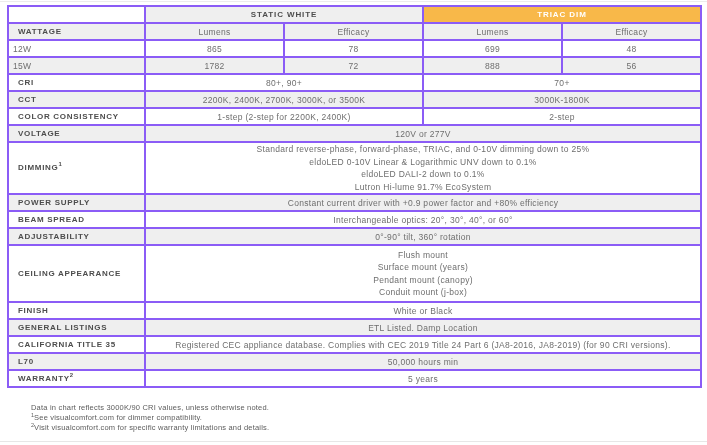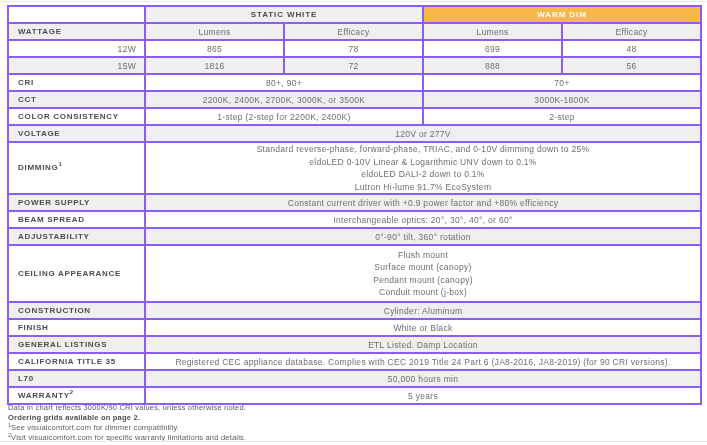--- a/index.html
+++ b/index.html
@@ -25,41 +25,41 @@
     height:15px; padding:0 4px; line-height:10px;
     overflow:hidden; white-space:nowrap;
   }
   tr.g td { background:#efefef; }
   tr.w td { background:#ffffff; }
 
   td.label {
     text-align:left; font-weight:bold; font-size:8px; color:#4d4d4d;
     letter-spacing:0.7px; padding-left:9px;
   }
-  td.num-label { text-align:right; padding-right:8px; }
+  td.num-label { text-align:left; padding-right:8px; }
 
   td.empty-corner { background:#ffffff; }
   td.head {
     font-weight:bold; font-size:8px; letter-spacing:0.9px; color:#4d4d4d;
     background:#efefef;
   }
   td.head-orange { background:#f8b849 !important; color:#ffffff; }
 
   td.tall-48 { height:49px; }
   td.tall-56 { height:55px; }
   td.multiline { white-space:normal; }
   td.multiline div { line-height:12.5px; }
 
   sup { font-size:6px; letter-spacing:0; vertical-align:super; line-height:0; }
 
   .footnotes {
     position:absolute; left:8px; top:403px; width:690px;
     font-size:7.5px; color:#5c5c5c; letter-spacing:0.2px; line-height:10px;
   }
-  .footnotes .line { height:10px; }
+  .footnotes .line { height:10px;margin-left:23px; }
   .footnotes .bold { font-weight:bold; color:#4d4d4d; }
   .footnotes sup { font-size:5.5px; }
 </style>
 </head>
 <body>
 
 <div class="top-hairline"></div>
 
 <table class="spec">
   <colgroup>
@@ -67,42 +67,42 @@
       <col class="c-val">
       <col class="c-val">
       <col class="c-val">
       <col class="c-val">
   </colgroup>
   <tbody>
 
     <tr>
       <td class="empty-corner"></td>
       <td class="head" colspan="2">STATIC WHITE</td>
-      <td class="head head-orange" colspan="2">WARM DIM</td>
+      <td class="head head-orange" colspan="2">TRIAC DIM</td>
     </tr>
 
     <tr class="g">
       <td class="label">WATTAGE</td>
       <td>Lumens</td>
       <td>Efficacy</td>
       <td>Lumens</td>
       <td>Efficacy</td>
     </tr>
 
     <tr class="w">
       <td class="num-label">12W</td>
       <td>865</td>
       <td>78</td>
       <td>699</td>
       <td>48</td>
     </tr>
 
     <tr class="g">
       <td class="num-label">15W</td>
-      <td>1816</td>
+      <td>1782</td>
       <td>72</td>
       <td>888</td>
       <td>56</td>
     </tr>
 
     <tr class="w">
       <td class="label">CRI</td>
       <td colspan="2">80+, 90+</td>
       <td colspan="2">70+</td>
     </tr>
@@ -146,30 +146,26 @@
 
     <tr class="g">
       <td class="label">ADJUSTABILITY</td>
       <td colspan="4">0°-90° tilt, 360° rotation</td>
     </tr>
 
     <tr class="w">
       <td class="label tall-56">CEILING APPEARANCE</td>
       <td colspan="4" class="multiline tall-56">
         <div>Flush mount</div>
-        <div>Surface mount (canopy)</div>
+        <div>Surface mount (years)</div>
         <div>Pendant mount (canopy)</div>
         <div>Conduit mount (j-box)</div>
       </td>
     </tr>
 
-    <tr class="g">
-      <td class="label">CONSTRUCTION</td>
-      <td colspan="4">Cylinder: Aluminum</td>
-    </tr>
 
     <tr class="w">
       <td class="label">FINISH</td>
       <td colspan="4">White or Black</td>
     </tr>
 
     <tr class="g">
       <td class="label">GENERAL LISTINGS</td>
       <td colspan="4">ETL Listed. Damp Location</td>
     </tr>
@@ -187,18 +183,17 @@
     <tr class="w">
       <td class="label"><span>WARRANTY</span><sup>2</sup></td>
       <td colspan="4">5 years</td>
     </tr>
 
   </tbody>
 </table>
 
 <div class="footnotes">
   <div class="line">Data in chart reflects 3000K/90 CRI values, unless otherwise noted.</div>
-  <div class="line bold">Ordering grids available on page 2.</div>
   <div class="line"><sup>1</sup><span>See visualcomfort.com for dimmer compatibility.</span></div>
   <div class="line"><sup>2</sup><span>Visit visualcomfort.com for specific warranty limitations and details.</span></div>
 </div>
 
 <div class="bottom-hairline"></div>
 
 </body></html>

